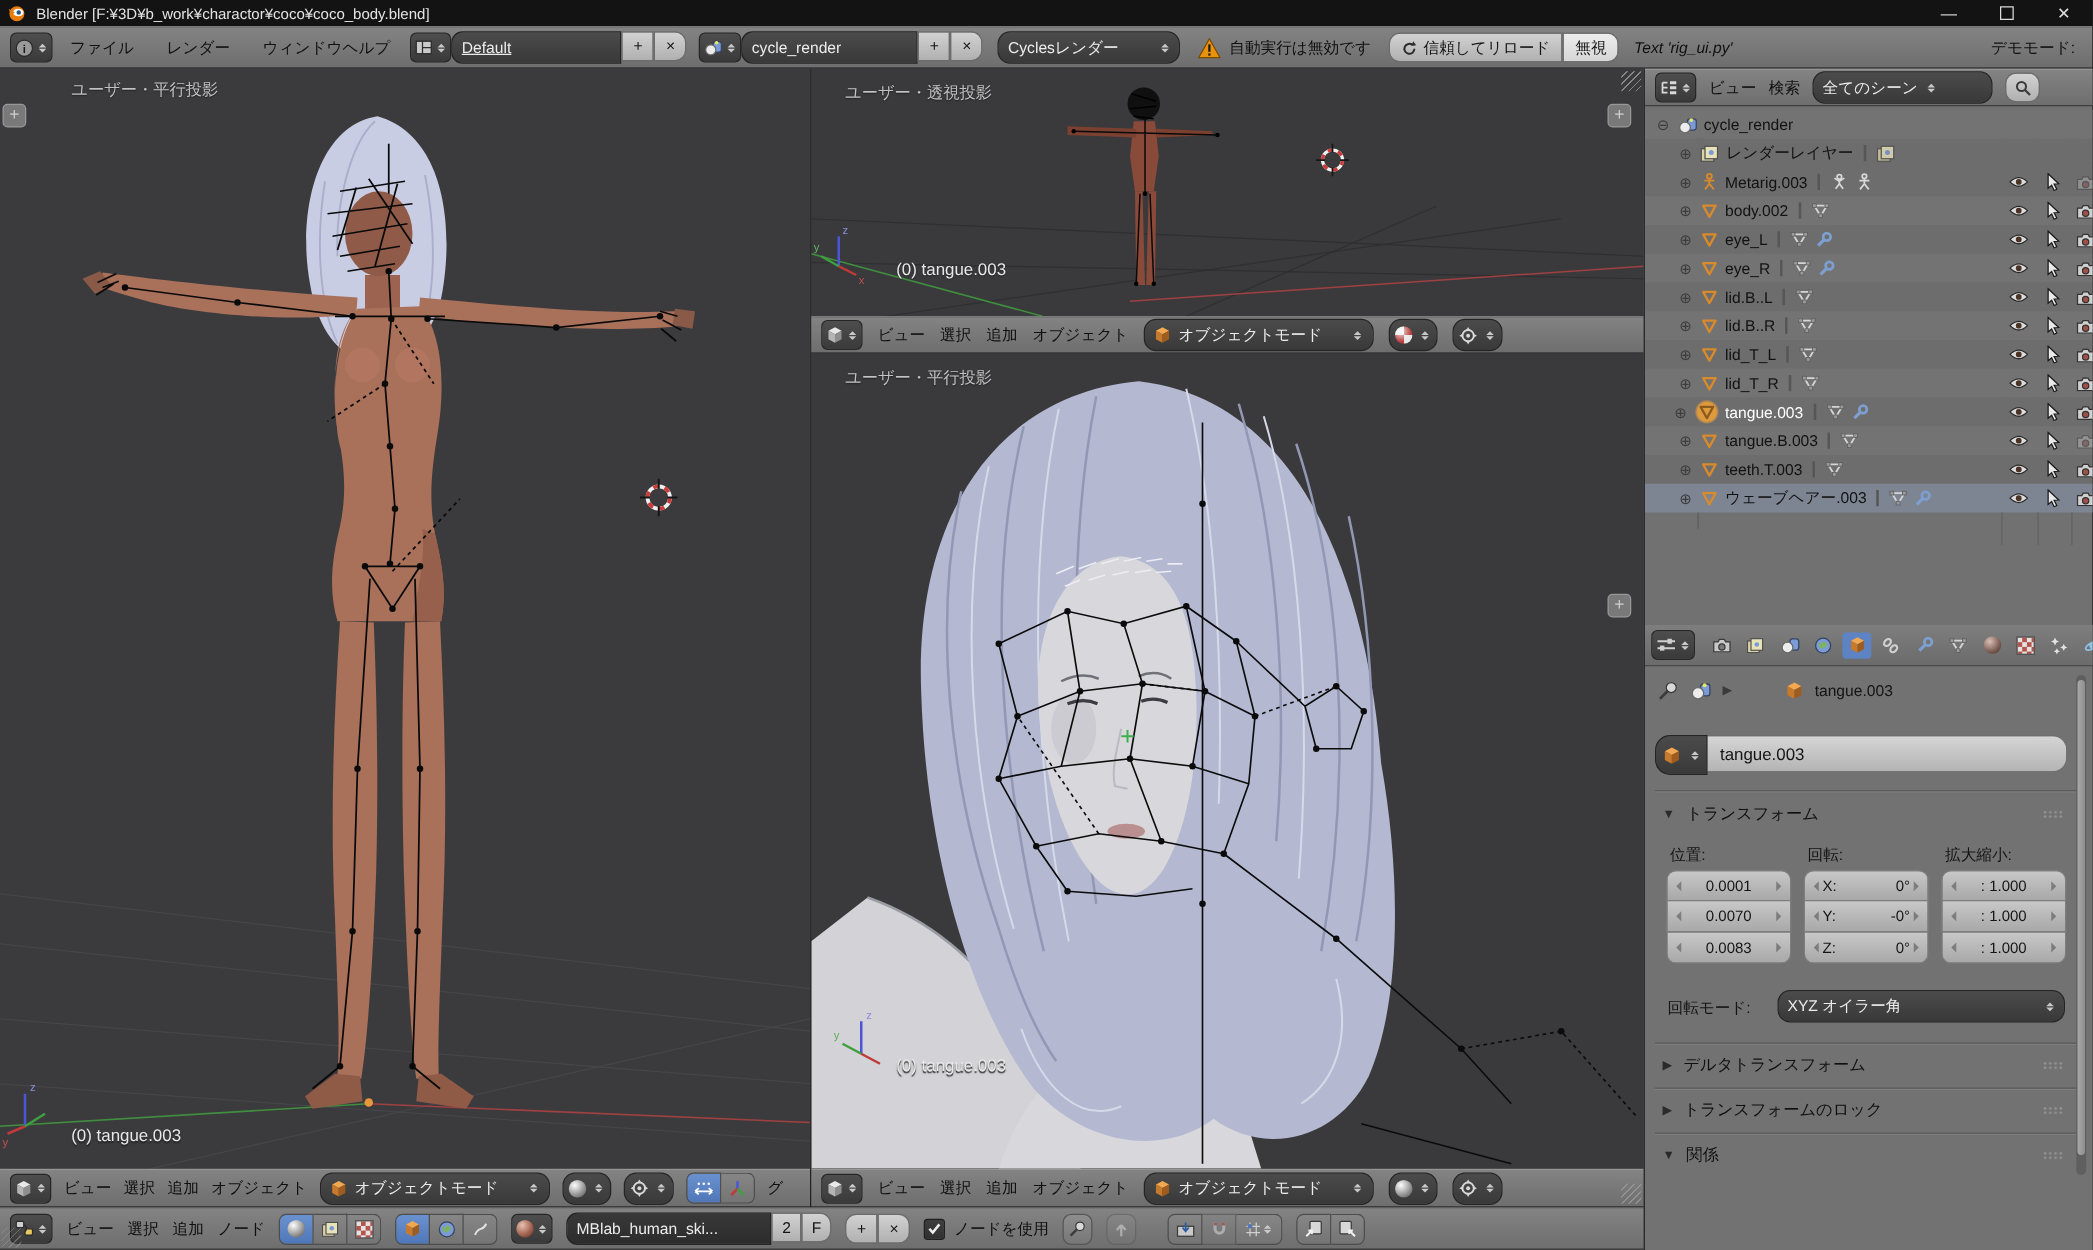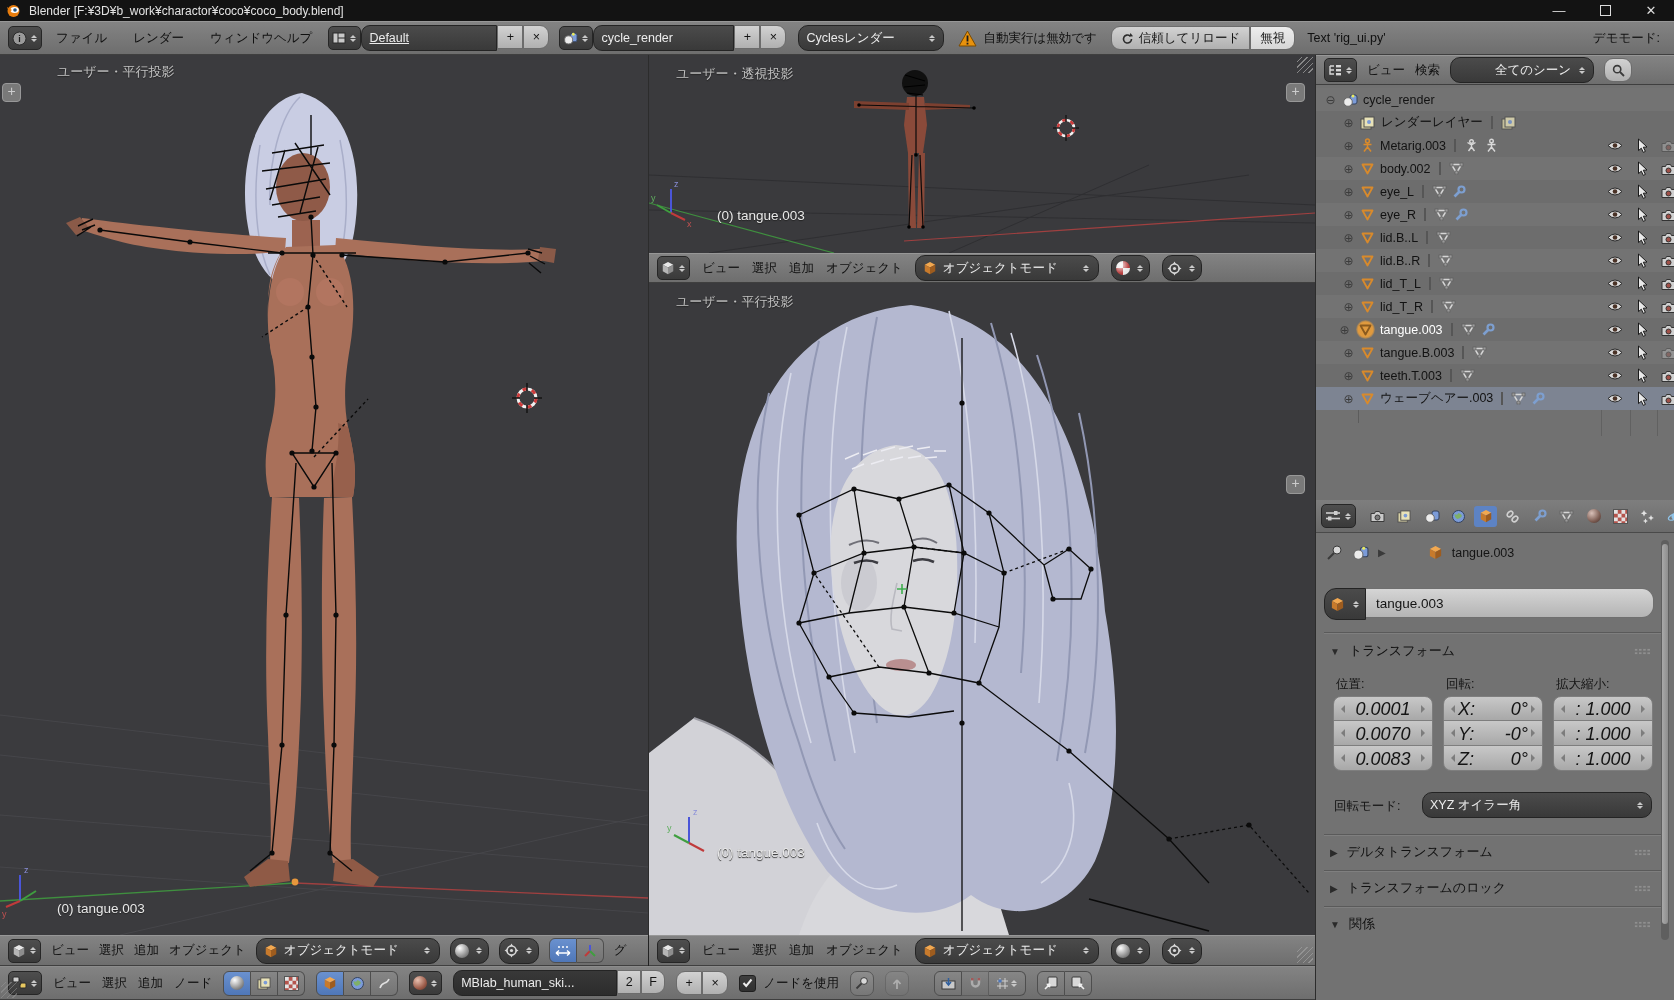--- a/index.html
+++ b/index.html
@@ -62,21 +62,21 @@
             background:radial-gradient(circle,#e09a3e 0%,#e09a3e 55%,rgba(224,154,62,0) 75%);flex:none;}
   .treeline{position:absolute;left:42px;top:44px;width:1px;height:324px;background:#5c5c5c;}
   
   #props{position:absolute;left:0;top:445px;width:359px;height:500px;background:#727272;}
   #props-tabs{position:absolute;left:0;top:0;width:359px;height:33px;background:linear-gradient(#7e7e7e,#6b6b6b);
               border-bottom:1px solid #4a4a4a;display:flex;align-items:center;gap:4px;padding:0 5px;box-sizing:border-box;}
   .ptab{width:23px;height:21px;display:flex;align-items:center;justify-content:center;border-radius:3px;flex:none;}
   .ptab.on{background:#5d83c4;}
   .brow{position:absolute;display:flex;align-items:center;font-size:12.5px;color:#141414;}
   .nfield{position:relative;background:linear-gradient(#c8c8c8,#a8a8a8);border:1px solid #7e7e7e;color:#141414;
-          font-size:18px;display:flex;align-items:flex-end;justify-content:center;height:25px;box-sizing:border-box;font-style:italic;}
+          font-size:12px;display:flex;align-items:center;justify-content:center;height:25px;box-sizing:border-box;}
   .nfield .la,.nfield .ra{position:absolute;top:8px;width:0;height:0;border:4px solid transparent;opacity:.55;}
   .nfield .la{left:3px;border-right-color:#4c4c4c;}
   .nfield .ra{right:3px;border-left-color:#4c4c4c;}
   .ftop{border-radius:8px 8px 0 0;}
   .fmid{border-top:none;}
   .fbot{border-radius:0 0 8px 8px;border-top:none;}
   .phead{position:absolute;display:flex;align-items:center;gap:9px;color:#101010;font-size:13px;}
   .ptri{font-size:10px;color:#2a2a2a;}
   .gripdots{width:17px;height:7px;background-image:radial-gradient(#8f8f8f 1px,transparent 1.3px);background-size:4.2px 3.5px;}
   .psep{position:absolute;left:8px;width:343px;height:1px;background:#5a5a5a;box-shadow:0 1px 0 #7f7f7f;}
@@ -177,21 +177,21 @@
         <svg width="13" height="13" viewBox="0 0 13 13">
           <path d="M10.5 7 a4 4 0 1 1 -1.4-3" fill="none" stroke="#2c2c2c" stroke-width="1.6"></path>
           <path d="M9.5 1 L12 4.2 L8.2 4.8 Z" fill="#2c2c2c"></path>
         </svg>
         <span>信頼してリロード</span>
       </div>
       <div class="lbtn" style="border-radius:0 9px 9px 0;background:linear-gradient(#ededed,#d6d6d6);">
         <span>無視</span>
       </div>
     </div>
-    <span class="menu" style="margin-right:0;">Text 'rig_ui.py'</span>
+    <span class="menu" style="margin-right:0;font-style:italic;">Text 'rig_ui.py'</span>
     <span class="menu" style="position:absolute;right:14px;">デモモード:</span>
   </div>
 
   <div class="vp" id="vp-left" style="left:0;top:55px;width:648px;height:880px;border-right:1px solid #2c2c2c;">
     <svg width="648" height="880" viewBox="0 0 648 880">
       <rect width="648" height="880" fill="#3b3b3e"></rect>
       <g stroke="#46464a" stroke-width="1">
         <line x1="0" y1="700" x2="648" y2="770"></line>
           <line x1="0" y1="760" x2="648" y2="812"></line>
         <line x1="0" y1="812" x2="648" y2="858"></line>
@@ -699,21 +699,21 @@
         <svg width="14" height="13" viewBox="0 0 14 13">
           <path d="M2 2 h4 M2 2 v8 h4 M2 6 h4" stroke="#d8d8d8" stroke-width="1.4" fill="none"></path>
           <rect x="8" y="1" width="5" height="2.4" fill="#d8d8d8"></rect>
             <rect x="8" y="5" width="5" height="2.4" fill="#d8d8d8"></rect>
             <rect x="8" y="9" width="5" height="2.4" fill="#d8d8d8"></rect>
         </svg>
           <span class="ud"></span>
       </div>
       <span class="menu">ビュー</span>
       <span class="menu">検索</span>
-      <div class="ddown" style="width:128px;justify-content:flex-end;">
+      <div class="ddown" style="width:128px;justify-content:flex-start;">
         <span>全てのシーン</span>
           <span class="ud"></span>
       </div>
       <div class="lbtn sqbtn" style="width:26px;">
         <svg width="13" height="13" viewBox="0 0 13 13">
           <circle cx="5.2" cy="5.2" r="3.6" fill="none" stroke="#3a3a3a" stroke-width="1.6"></circle>
           <line x1="8" y1="8" x2="12" y2="12" stroke="#3a3a3a" stroke-width="1.8"></line>
         </svg>
       </div>
     </div>

